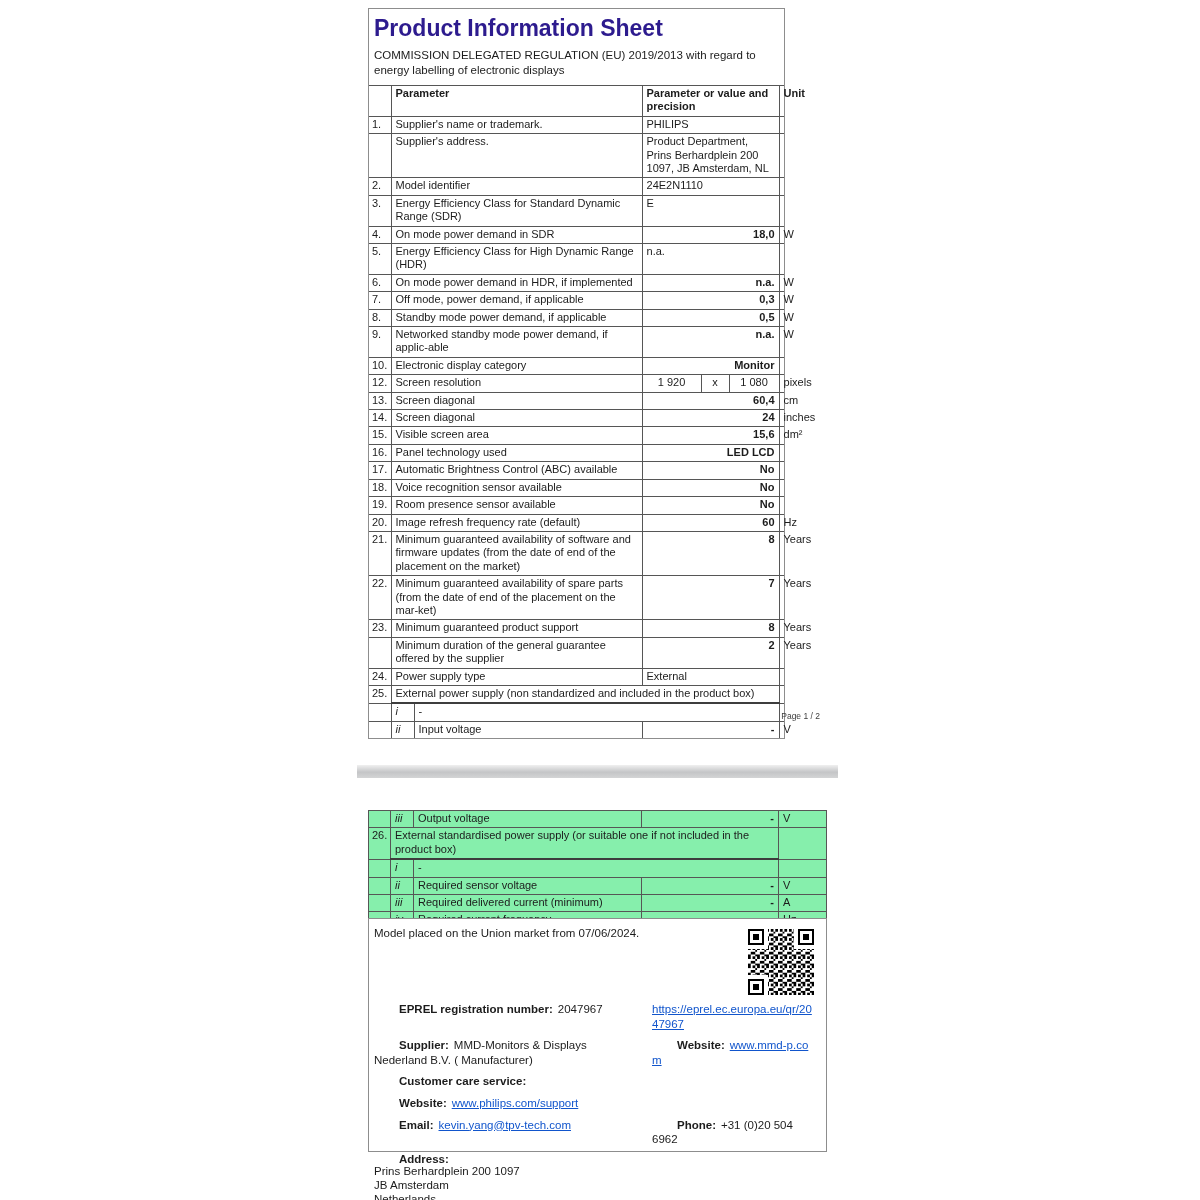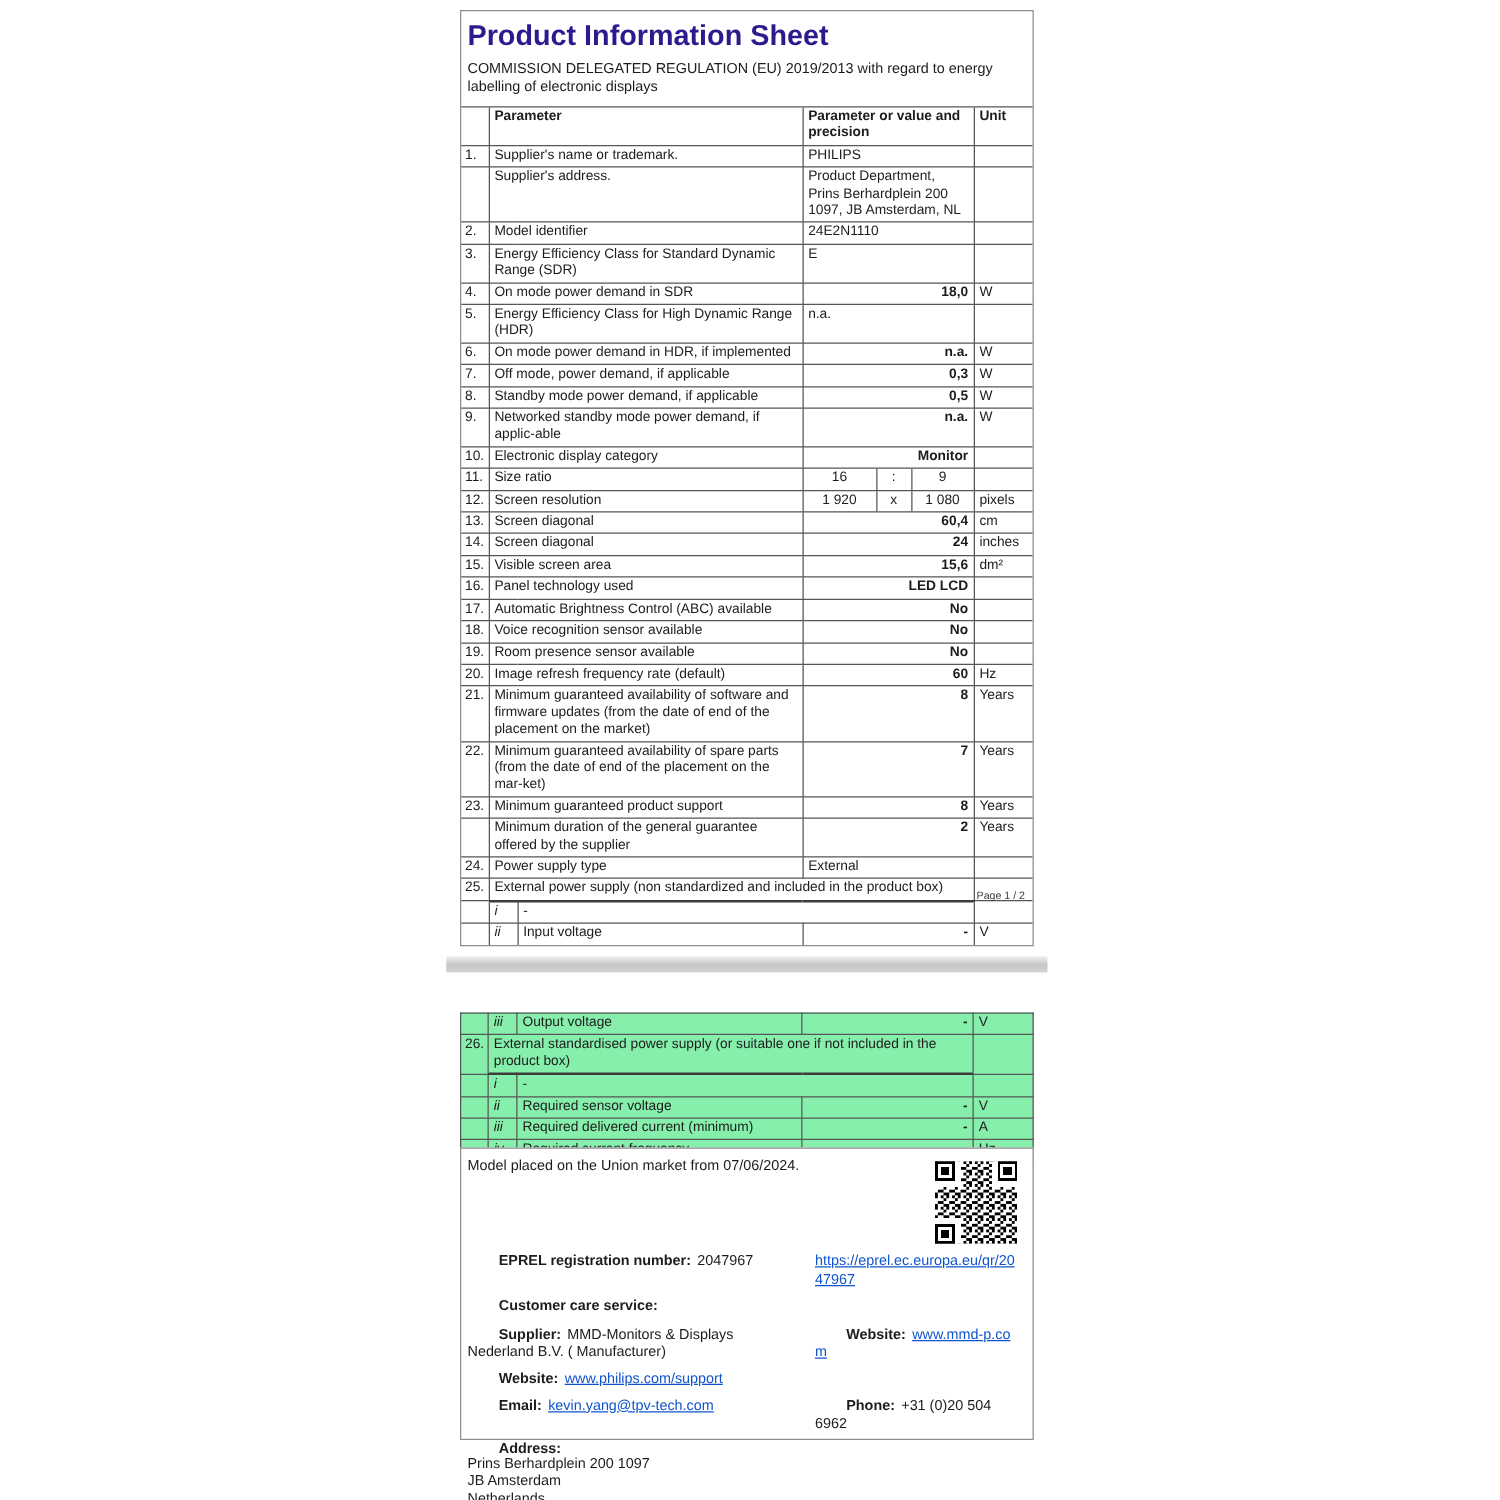--- a/index.html
+++ b/index.html
@@ -1,20 +1,20 @@
 <!DOCTYPE html>
 <html style="--title: #2d1b8e; --link: #1155cc;"><head>
 <meta charset="utf-8">
 <style>
   html,body{margin:0;padding:0;background:#ffffff;}
   .canvas{position:relative;width:1200px;height:1200px;background:#ffffff;
           font-family:"Liberation Sans",sans-serif;color:#1c1c1c;overflow:hidden;}
 
   
-  .page1{position:absolute;left:368px;top:8px;width:459px;box-sizing:border-box;
+  .page1{position:absolute;left:368px;top:8px;width:417px;box-sizing:border-box;
          background:#fff;border:1px solid #8d8d8d;}
   .titleblock{padding:6px 10px 8px 5px;}
   .doc-title{margin:0;font-size:23px;font-weight:bold;color:var(--title,#2d1b8e);line-height:1.15;}
   .subtitle{margin:7px 0 0 0;font-size:11.5px;line-height:1.24;max-width:448px;color:#1c1c1c;}
 
   .table-wrap{border-top:1px solid #565656;}
   table{border-collapse:collapse;width:100%;table-layout:fixed;font-size:11px;}
   #table1{border:hidden;}
   td{border:1px solid #565656;vertical-align:top;padding:1px 4px 2px 4px;line-height:1.22;}
   td.num{padding:1px 2px 1px 3px;}
@@ -137,32 +137,20 @@
             <tr>
               <td class="num">9.</td>
               <td class="label" colspan="2">Networked standby mode power demand, if applic-able</td>
               <td class="val-r">n.a.</td>
               <td class="unit">W</td>
             </tr>
             <tr>
               <td class="num">10.</td>
               <td class="label" colspan="2">Electronic display category</td>
               <td class="val-r">Monitor</td>
-              <td class="unit"></td>
-            </tr>
-            <tr>
-              <td class="num">11.</td>
-              <td class="label" colspan="2">Size ratio</td>
-              <td class="paircell">
-                <div class="pairflex">
-                  <div class="pp pp1">16</div>
-                  <div class="pp pps">:</div>
-                  <div class="pp pp2">9</div>
-                </div>
-              </td>
               <td class="unit"></td>
             </tr>
             <tr>
               <td class="num">12.</td>
               <td class="label" colspan="2">Screen resolution</td>
               <td class="paircell">
                 <div class="pairflex">
                   <div class="pp pp1">1 920</div>
                   <div class="pp pps">x</div>
                   <div class="pp pp2">1 080</div>
@@ -361,31 +349,31 @@
 
     <div class="irow eprel-row">
       <div class="ileft">
         <span class="lbl">EPREL registration number:</span><span>2047967</span>
       </div>
       <div class="iright">
         <a class="link">https://eprel.ec.europa.eu/qr/2047967</a>
       </div>
     </div>
 
-    <div class="irow care-row">
-      <div class="ileft"><span class="lbl">Customer care service:</span></div>
-    </div>
-
     <div class="irow">
       <div class="ileft">
         <span class="lbl">Supplier:</span><span>MMD-Monitors &amp; Displays Nederland B.V. ( Manufacturer)</span>
       </div>
       <div class="iright">
         <span class="lbl">Website:</span><a class="link">www.mmd-p.com</a>
       </div>
+    </div>
+
+    <div class="irow care-row">
+      <div class="ileft"><span class="lbl">Customer care service:</span></div>
     </div>
 
     <div class="irow">
       <div class="iright">
         <span class="lbl">Website:</span><a class="link">www.philips.com/support</a>
       </div>
     </div>
 
     <div class="irow">
       <div class="ileft">

